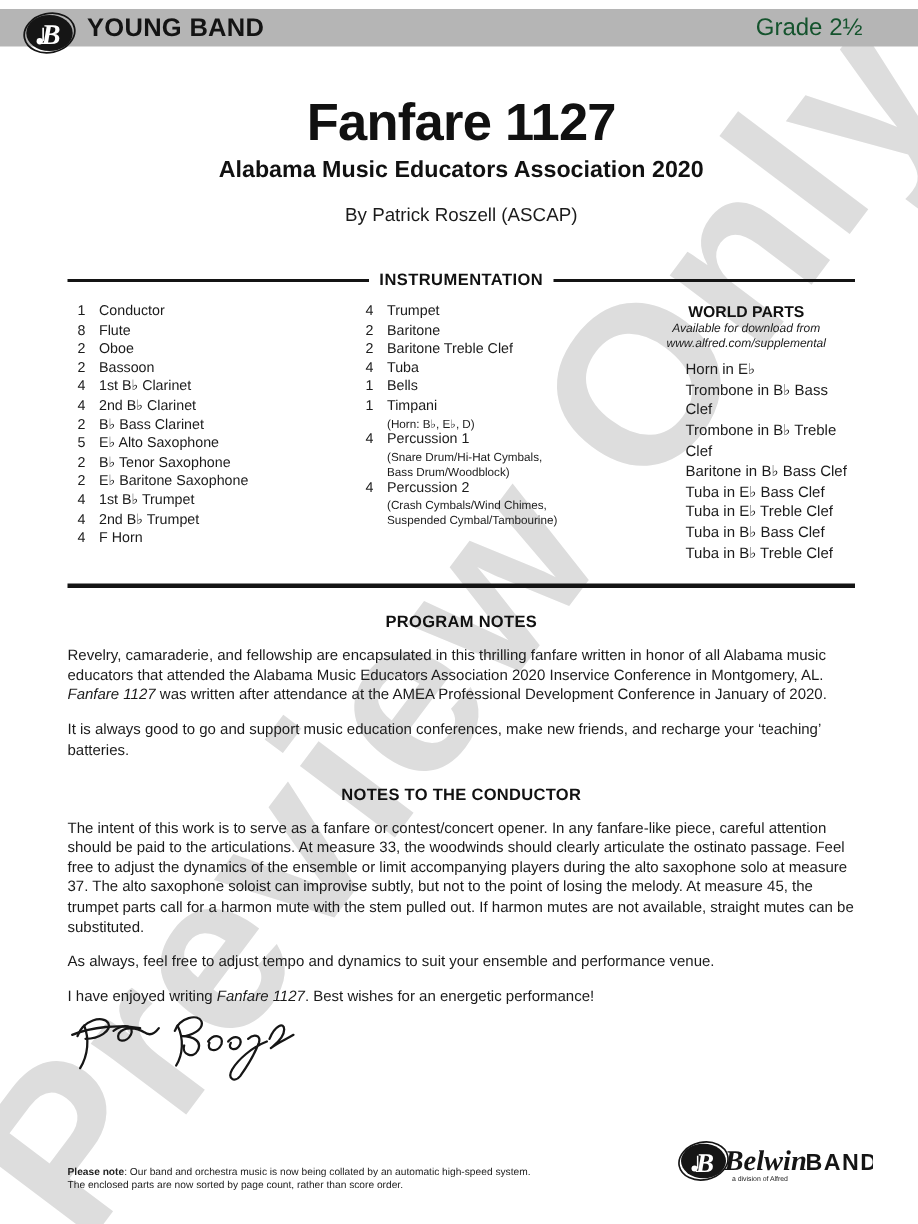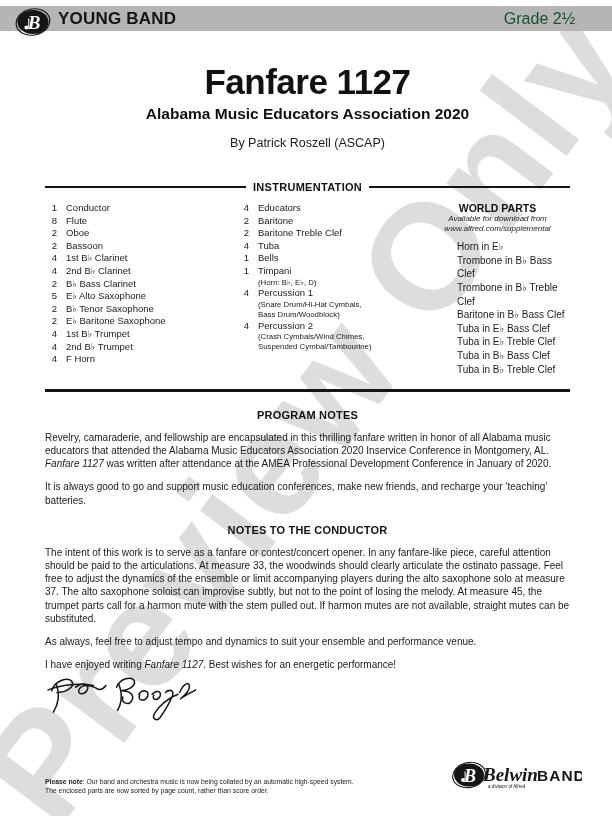--- a/index.html
+++ b/index.html
@@ -136,21 +136,21 @@
             <span class="nm">2nd B♭ Trumpet</span>
           </div>
           <div class="inst-row">
             <span class="qty">4</span>
             <span class="nm">F Horn</span>
           </div>
         </div>
       <div class="c2">
           <div class="inst-row">
             <span class="qty">4</span>
-            <span class="nm">Educators</span>
+            <span class="nm">Trumpet</span>
           </div>
           <div class="inst-row">
             <span class="qty">2</span>
             <span class="nm">Baritone</span>
           </div>
           <div class="inst-row">
             <span class="qty">2</span>
             <span class="nm">Baritone Treble Clef</span>
           </div>
           <div class="inst-row">

